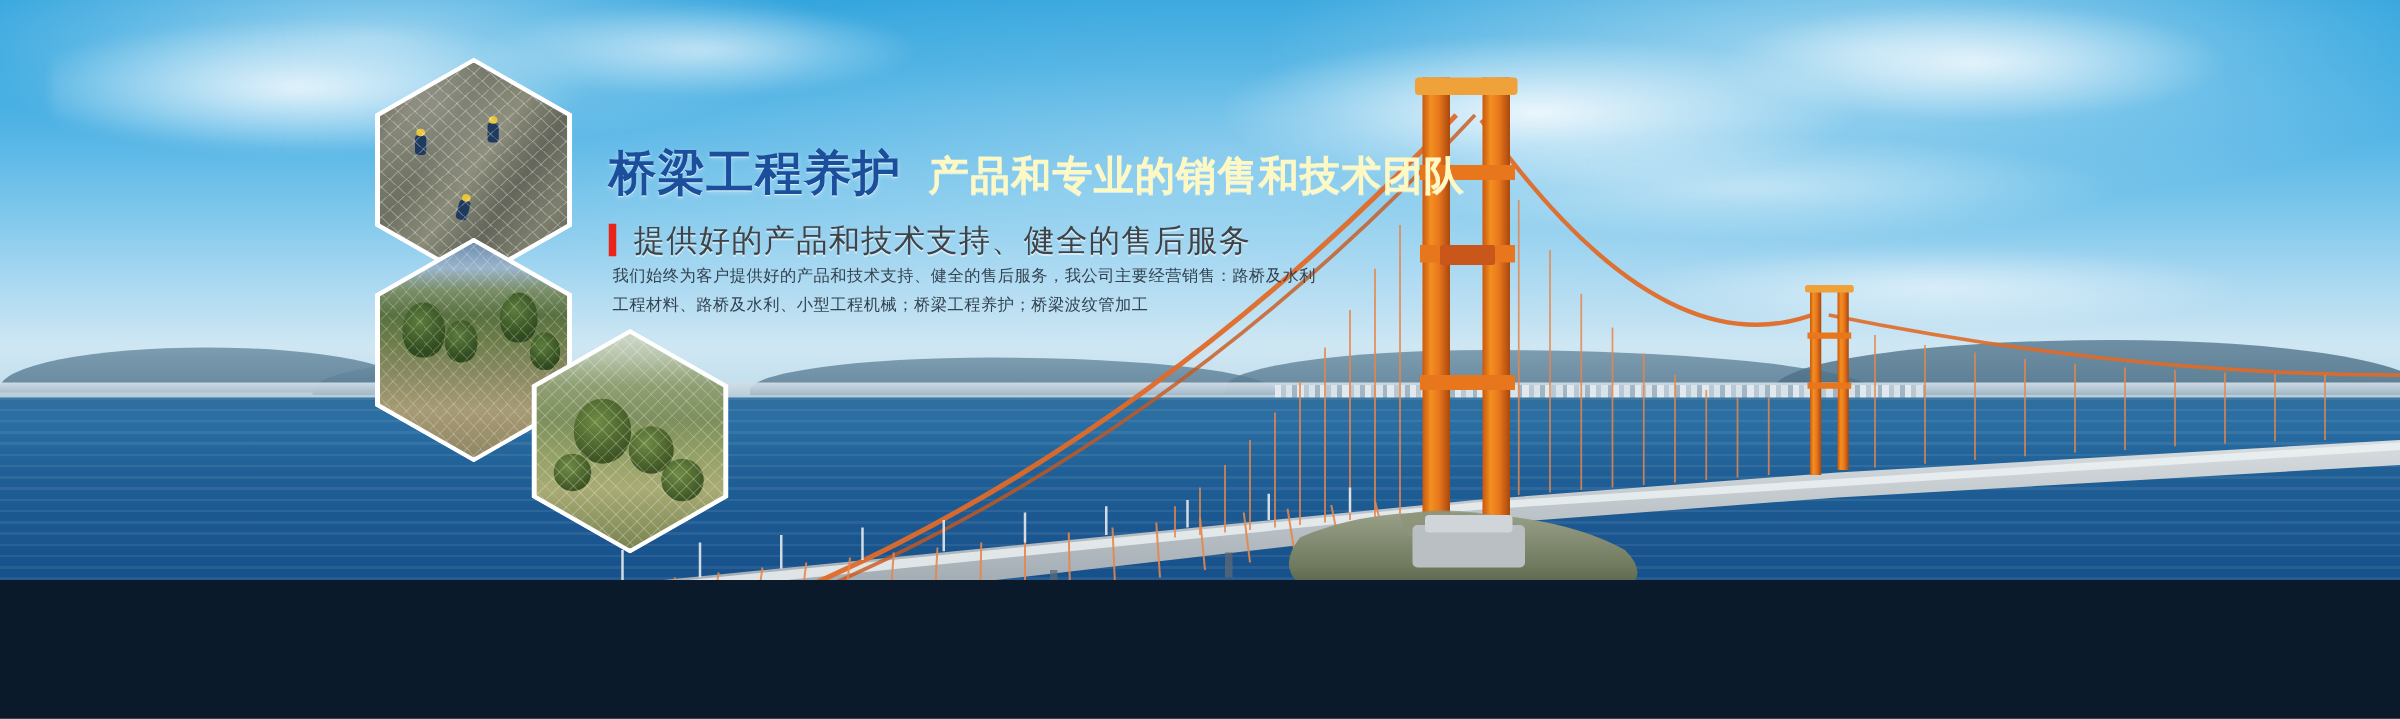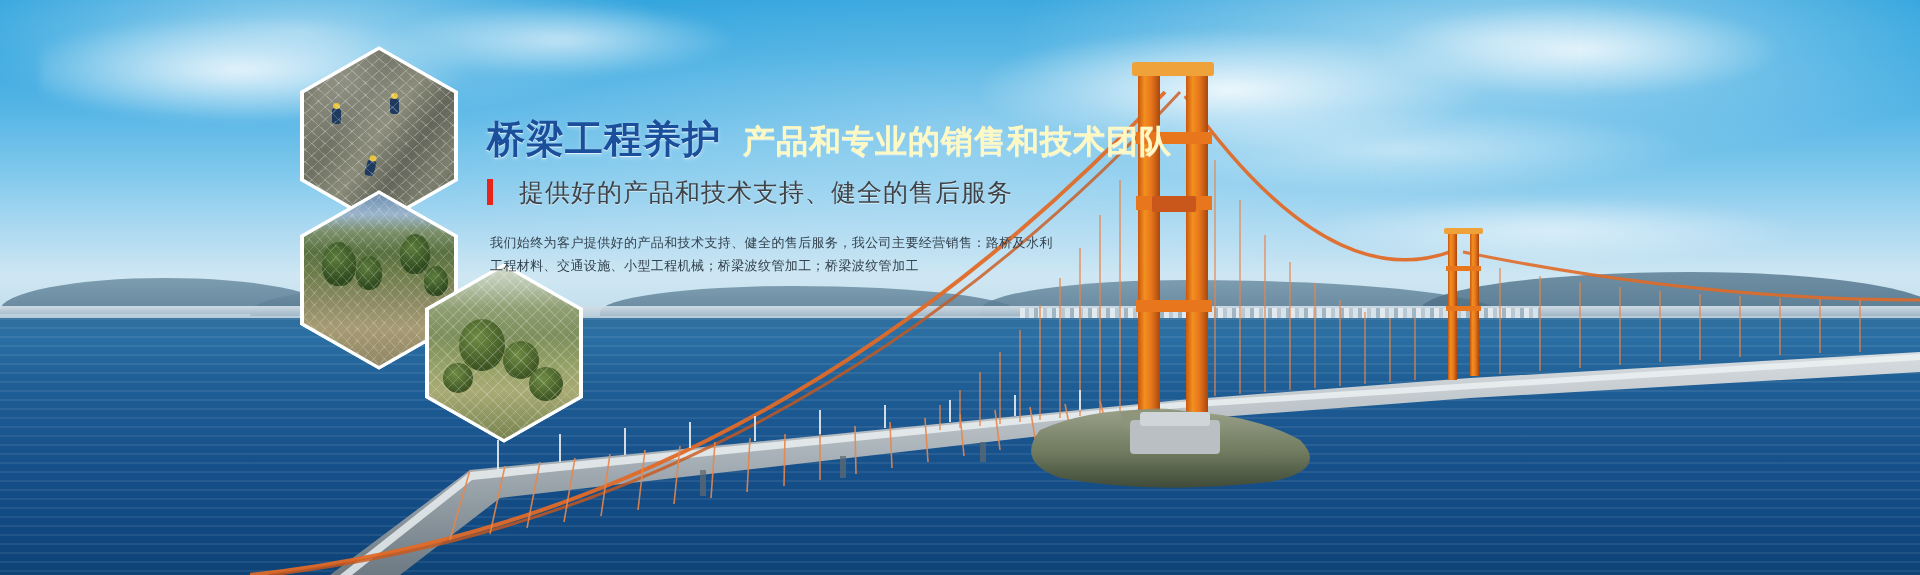--- a/index.html
+++ b/index.html
@@ -1,19 +1,19 @@
 <!DOCTYPE html>
 <html><head>
 <meta charset="utf-8">
 <style>
   html,body{margin:0;padding:0;background:#0a1a2a;}
   body{font-family:"Liberation Sans","DejaVu Sans",sans-serif;}
 
   .banner{
-    position:relative;width:1920px;height:575px;overflow:hidden;
+    position:relative;width:1920px;height:464px;overflow:hidden;
   }
 
   
   .sky{
     position:absolute;left:0;top:0;width:1920px;height:330px;
     background:
       radial-gradient(ellipse 700px 180px at 1500px 40px, rgba(255,255,255,.55), rgba(255,255,255,0) 70%),
       radial-gradient(ellipse 520px 130px at 300px 30px, rgba(255,255,255,.50), rgba(255,255,255,0) 70%),
       radial-gradient(ellipse 900px 220px at 980px 120px, rgba(255,255,255,.28), rgba(255,255,255,0) 72%),
       linear-gradient(180deg,#2fa3dd 0%,#39a9e0 16%,#57b6e6 34%,#7fc8ec 52%,#a9d8f1 68%,#cfe7f3 84%,#bcd9e8 100%);
@@ -173,30 +173,30 @@
   .headline .h-blue{
     font-size:38px;font-weight:bold;color:#1b4f9c;letter-spacing:1px;
     text-shadow:0 1px 0 rgba(255,255,255,.65), 0 2px 4px rgba(255,255,255,.35);
   }
   .headline .h-dark{
     font-size:32px;font-weight:bold;color:#fef9c3;letter-spacing:1px;
     text-shadow:0 1px 0 rgba(255,255,255,.6);
   }
 
   .subline{
-    display:flex;align-items:center;gap:26px;margin-top:16px;white-space:nowrap;
+    display:flex;align-items:center;gap:14px;margin-top:16px;white-space:nowrap;
   }
   .redbar{width:6px;height:26px;background:#e8241b;flex:0 0 auto;}
   .subtext{
     font-size:25px;color:#3f4347;letter-spacing:1px;
     text-shadow:0 1px 0 rgba(255,255,255,.55);
   }
 
   .paragraph{
-    margin-top:22px;margin-left:3px;
+    margin-left:3px;
     font-size:13px;line-height:23px;color:#33424e;letter-spacing:.4px;
   }
   .paragraph .pline{display:block;white-space:nowrap;}
 </style>
 </head>
 <body>
 
 <div class="banner">
 
   <div class="sky"></div>
@@ -386,18 +386,18 @@
       <span class="h-dark">产品和专业的销售和技术团队</span>
     </div>
 
     <div class="subline">
       <span class="redbar"></span>
       <span class="subtext">提供好的产品和技术支持、健全的售后服务</span>
     </div>
 
     <div class="paragraph">
       <span class="pline">我们始终为客户提供好的产品和技术支持、健全的售后服务，我公司主要经营销售：路桥及水利</span>
-      <span class="pline">工程材料、交通设施、小型工程机械；桥梁波纹管加工；桥梁波纹管加工</span>
+      <span class="pline">工程材料、路桥及水利、小型工程机械；桥梁工程养护；桥梁波纹管加工</span>
     </div>
 
   </div>
 
 </div>
 
 </body></html>

